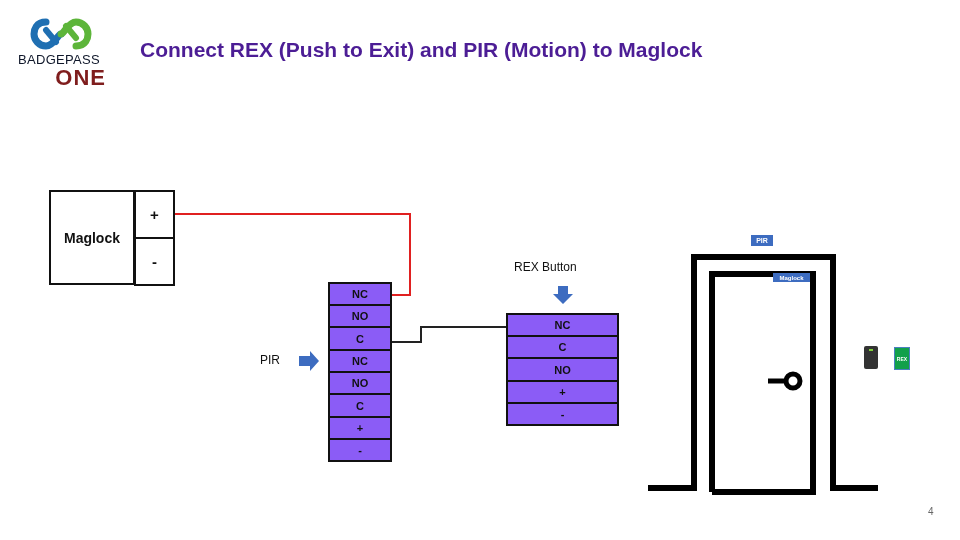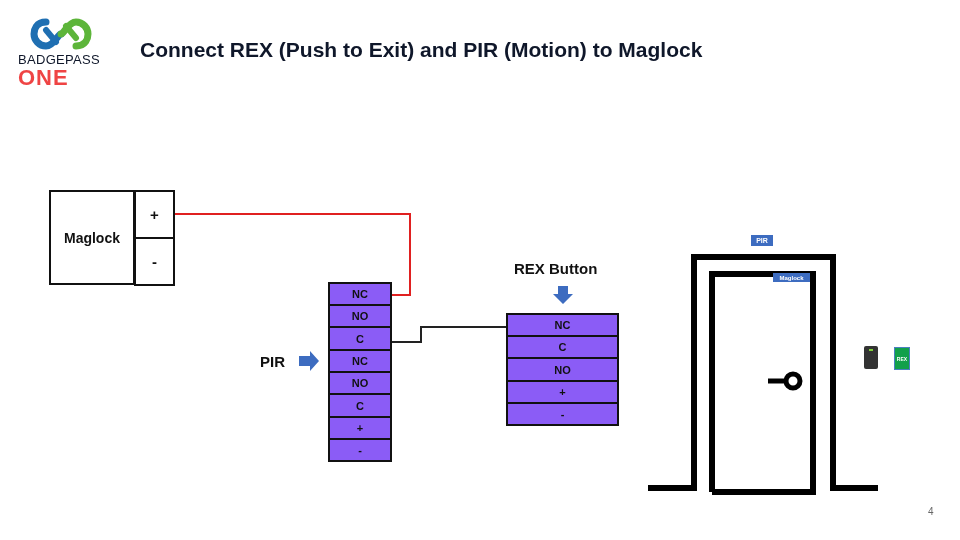--- a/index.html
+++ b/index.html
@@ -1,29 +1,29 @@
 <!DOCTYPE html>
 <html><head>
 <meta charset="utf-8">
 <style>
   html, body { margin:0; padding:0; }
   body { width:960px; height:540px; position:relative; background:#ffffff; overflow:hidden;
          font-family:"Liberation Sans", sans-serif; color:#111; }
   .abs { position:absolute; }
   .logo-text1 { left:18px; top:52px; width:88px; text-align:left; font-size:13px; color:#0f172a; letter-spacing:0.3px; }
-  .logo-text2 { left:18px; top:65px; width:88px; text-align:left; font-size:22px; font-weight:bold; color:#ef4444; letter-spacing:1px; }
-  .title { left:140px; top:38px; font-size:21px; font-weight:bold; color:#0f172a; }
+  .logo-text2 { left:18px; top:65px; width:88px; text-align:right; font-size:22px; font-weight:bold; color:#7f1d1d; letter-spacing:1px; }
+  .title { left:140px; top:38px; font-size:21px; font-weight:bold; color:#4c1d95; }
   .pagenum { left:928px; top:506px; font-size:10px; color:#666; }
   .maglock-box { left:49px; top:190px; width:86px; height:95px; border:2px solid #111; box-sizing:border-box;
                  display:flex; align-items:center; justify-content:center; font-weight:bold; font-size:14px; }
   .mag-term { left:134px; width:41px; border:2px solid #111; box-sizing:border-box; display:flex;
               align-items:center; justify-content:center; font-weight:bold; font-size:15px; }
   .term { position:absolute; border:2px solid #111; box-sizing:border-box; display:flex; align-items:center;
           justify-content:center; font-weight:bold; font-size:11px; background:#8b5cf6; }
-  .lbl { font-weight:bold; font-size:15px; }
+  .lbl { font-weight:normal; font-size:12px; }
   .tag { background:#3d6cc0; color:#fff; font-weight:bold; display:flex; align-items:center; justify-content:center; }
 </style>
 </head>
 <body>
 
 <div>
   <svg class="abs" style="left:30px;top:18px" width="62" height="32" viewBox="0 0 62 32">
     <path d="M16 4 C6 4 4 12 4 16 C4 22 9 28 16 28 C24 28 28 16 31 16" fill="none" stroke="#1f6fb2" stroke-width="7" stroke-linecap="round"></path>
     <path d="M31 16 C34 16 38 4 46 4 C53 4 58 10 58 16 C58 20 56 28 46 28" fill="none" stroke="#5db53a" stroke-width="7" stroke-linecap="round"></path>
     <path d="M16 12 L26 24" stroke="#1f6fb2" stroke-width="6" stroke-linecap="round"></path>

